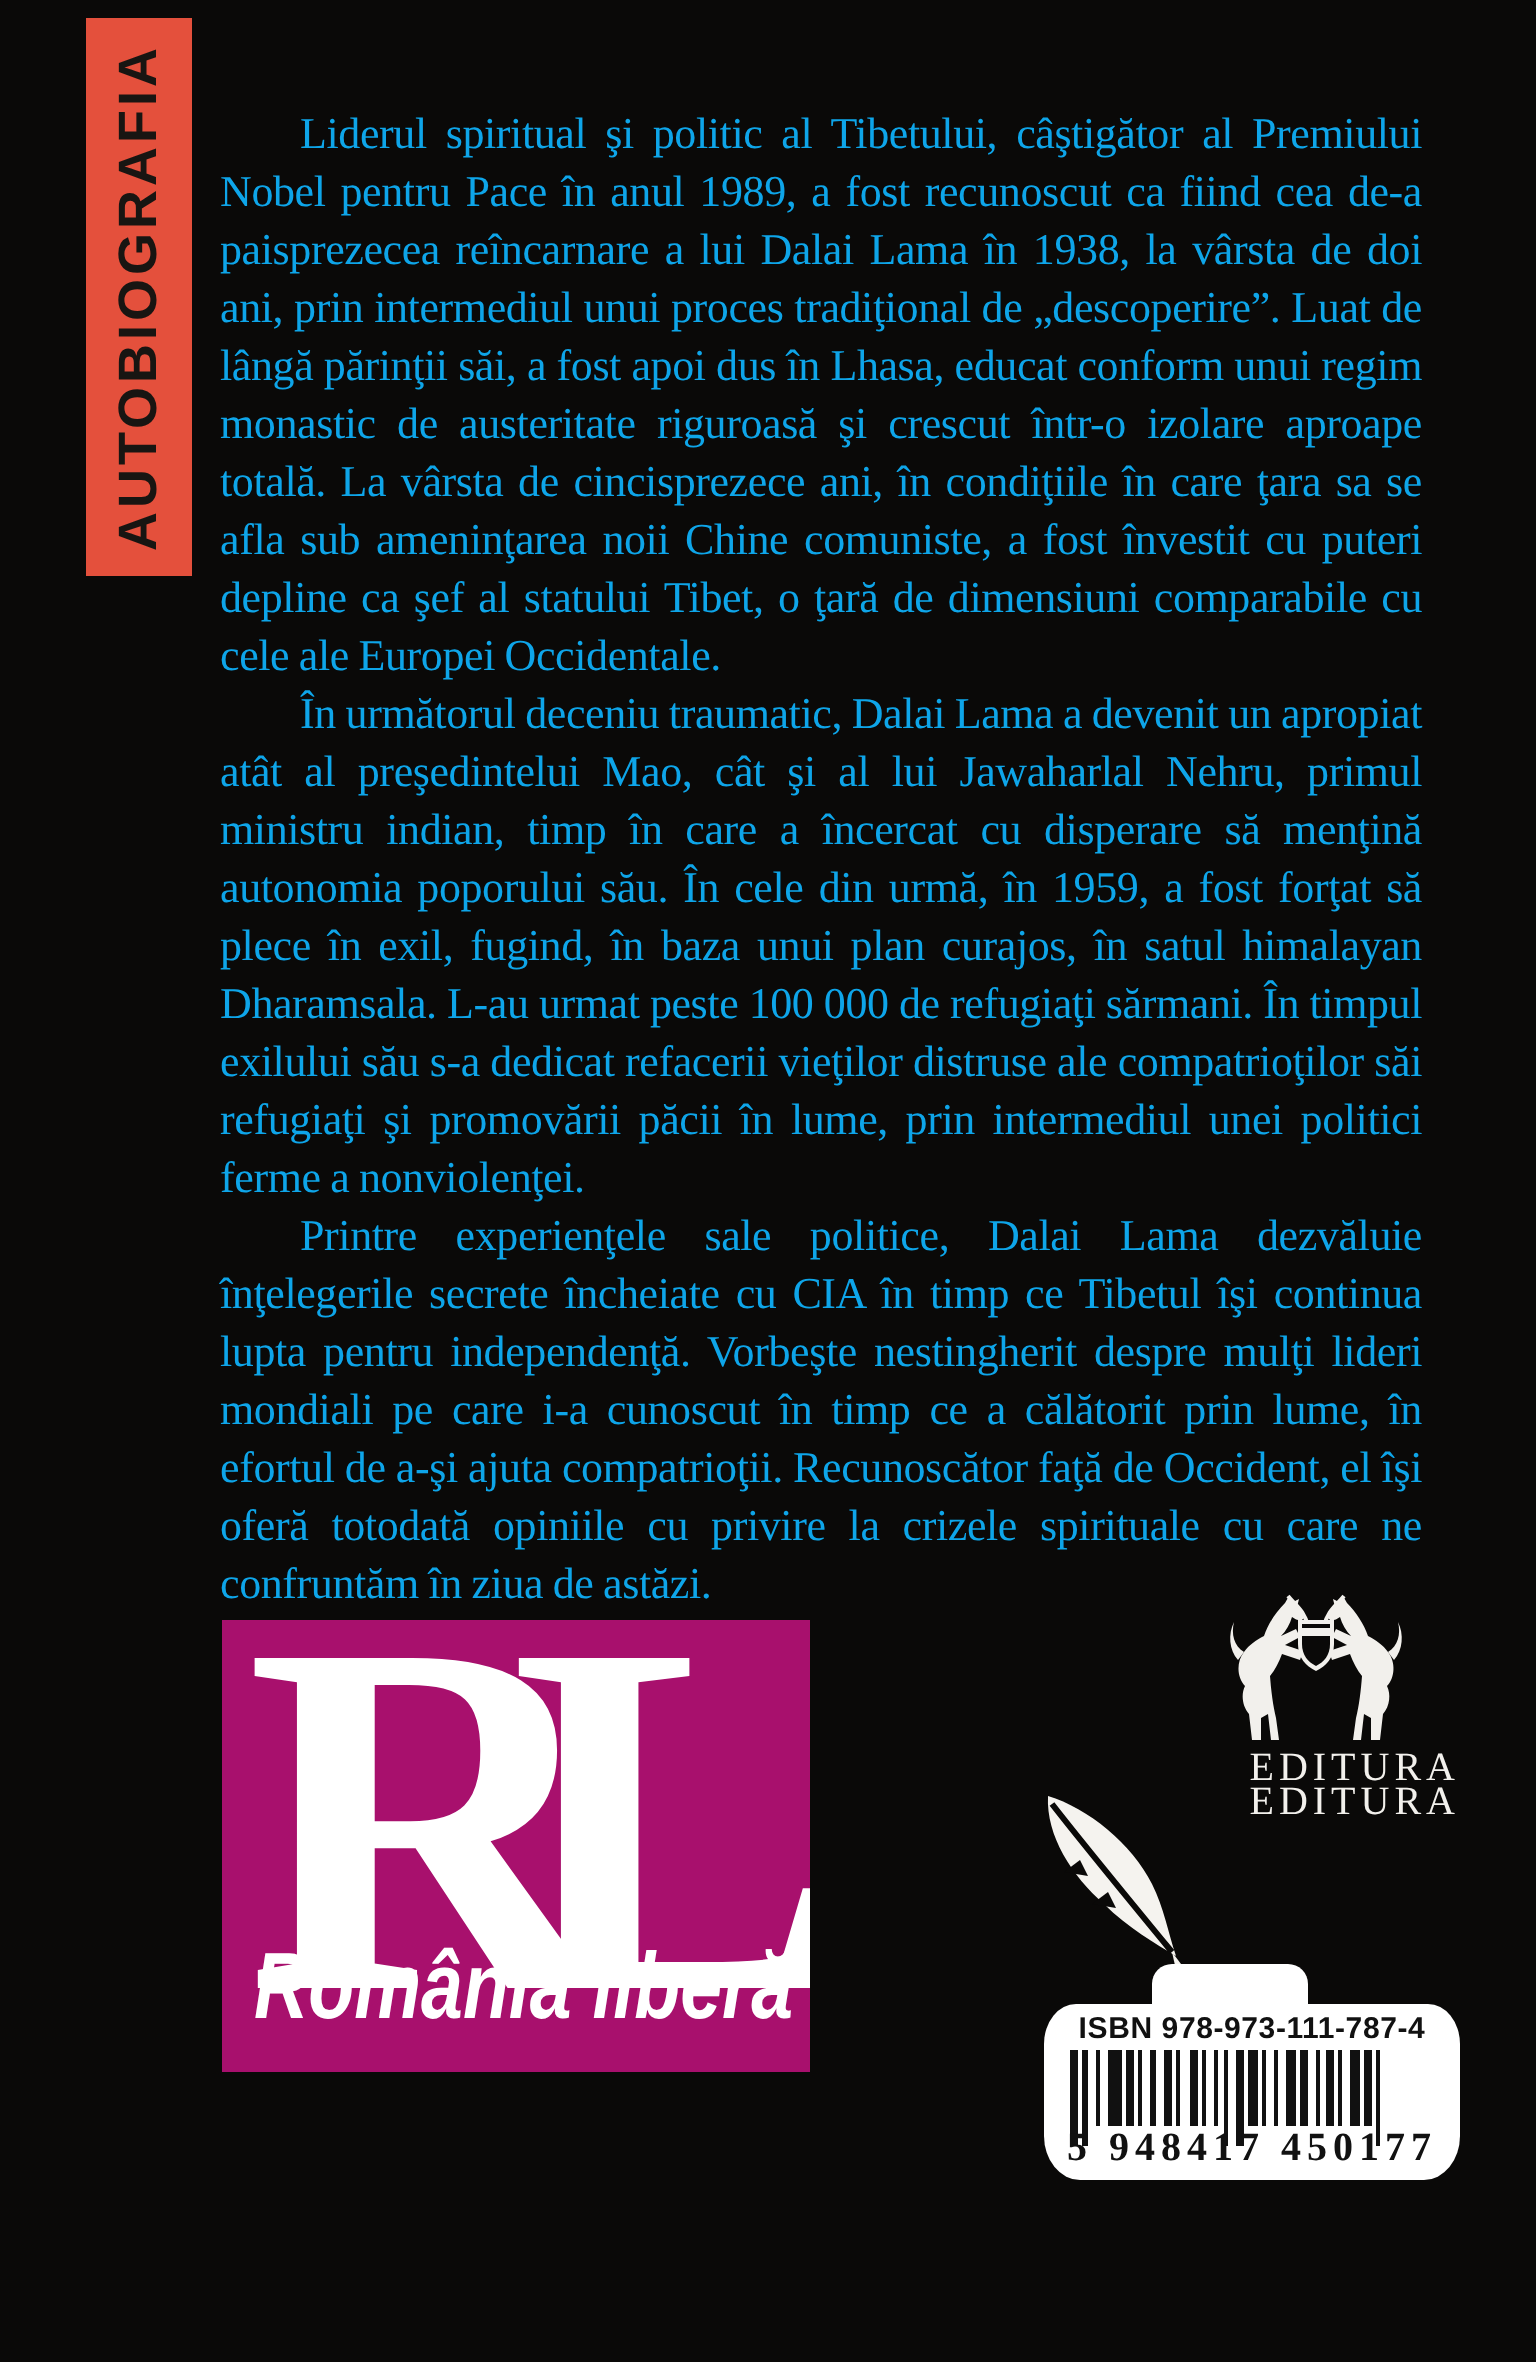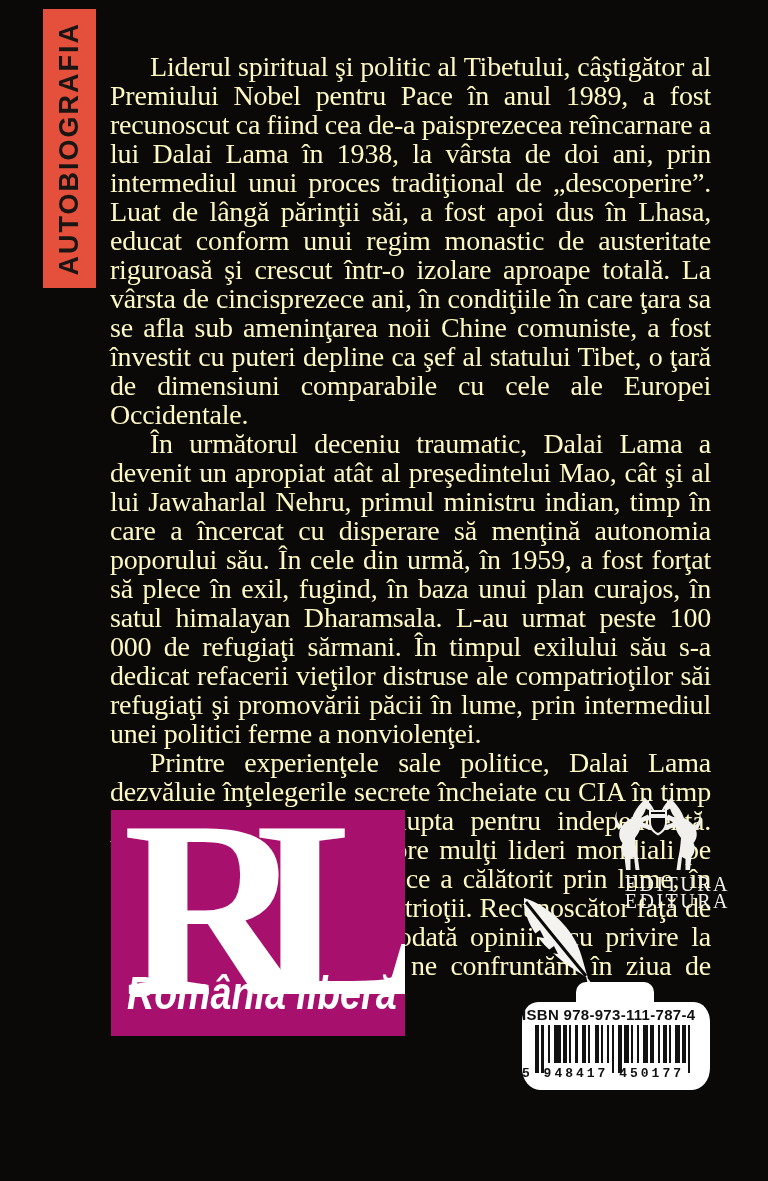--- a/index.html
+++ b/index.html
@@ -22,22 +22,22 @@
     font-family:"Liberation Sans","DejaVu Sans",sans-serif;
     font-weight:700;
     font-size:27px;
     letter-spacing:2px;
     color:#181512;
     white-space:nowrap;
   }
   
   .blurb{
     position:absolute;left:110px;top:52px;width:601px;
-    color:#fef9c3;
-    font-size:28px;
+    color:#0ea5e9;
+    font-size:22px;
     line-height:29px;
     text-align:justify;
     letter-spacing:-0.2px;
     word-spacing:-0.5px;
   }
   .blurb p{margin:0;text-indent:40px;}
   
   .rl-logo{
     position:absolute;left:111px;top:810px;width:294px;height:226px;
     background:#a8106d;
@@ -75,24 +75,24 @@
     text-indent:2.5px; 
   }
   
   .quill{position:absolute;left:510px;top:896px;}
   
   .label-neck{
     position:absolute;left:576px;top:982px;width:78px;height:26px;
     background:#ffffff;border-radius:10px 10px 0 0;
   }
   .barcode-label{
-    position:absolute;left:522px;top:1002px;width:188px;height:88px;
+    position:absolute;left:522px;top:1002px;width:208px;height:88px;
     background:#ffffff;
     border-radius:16px 16px 18px 18px / 20px 20px 22px 22px;
-    text-align:left;
+    text-align:center;
   }
   .isbn{
     font-family:"Liberation Sans","DejaVu Sans",sans-serif;
     font-weight:700;
     font-size:15px;
     letter-spacing:0.3px;
     color:#111111;
     margin-top:5px;
     line-height:16px;
     white-space:nowrap;
@@ -102,23 +102,23 @@
     height:38px;
     margin:2px 13px 0 13px;
     display:flex;
     align-items:flex-start;
   }
   .bars .b{background:#111111;height:38px;}
   .bars .b.tall{height:48px;}
   .bars .s{background:transparent;height:38px;}
   .ean{
     position:relative;
-    font-family:Liberation Mono, monospace;
-    font-weight:700;
-    font-size:13px;
+    font-family:Liberation Serif, serif;
+    font-weight:700;
+    font-size:20px;
     letter-spacing:3px;
     color:#111111;
     line-height:18px;
     margin-top:2px;
     white-space:nowrap;
   }
 </style>
 </head>
 <body>
 

